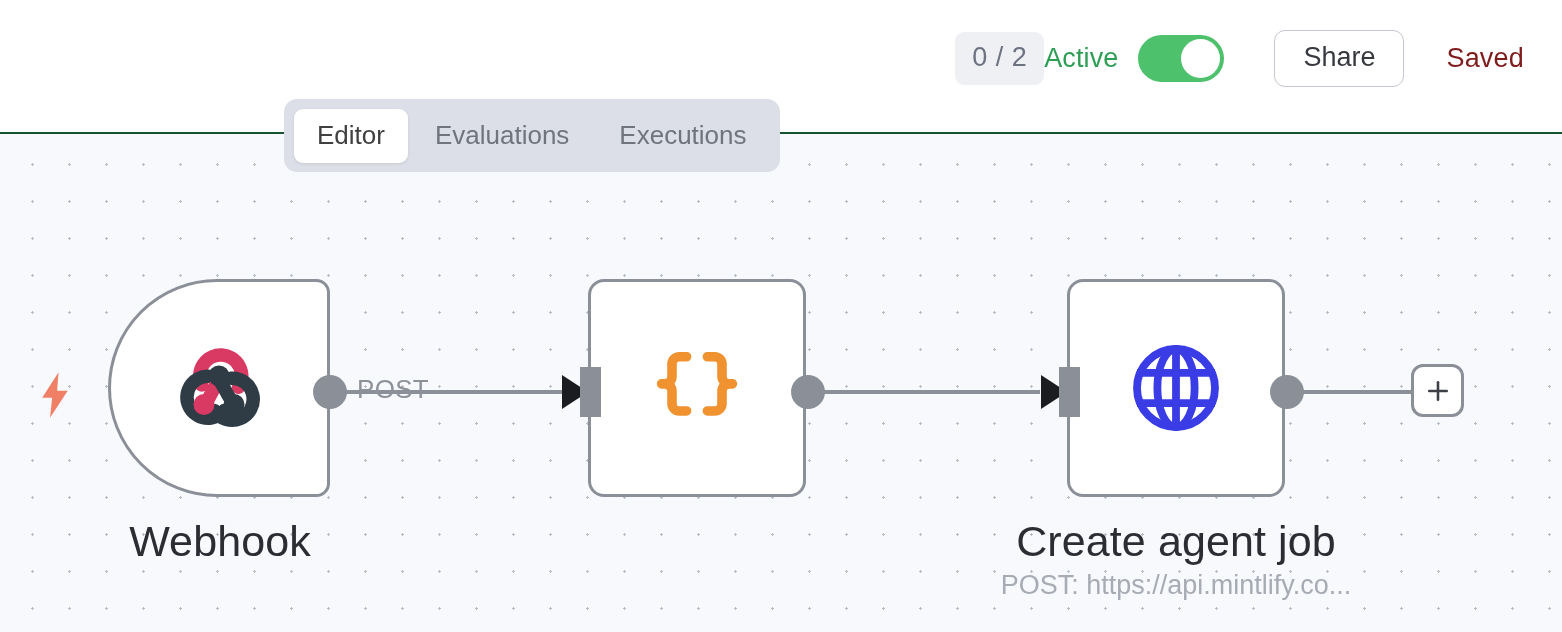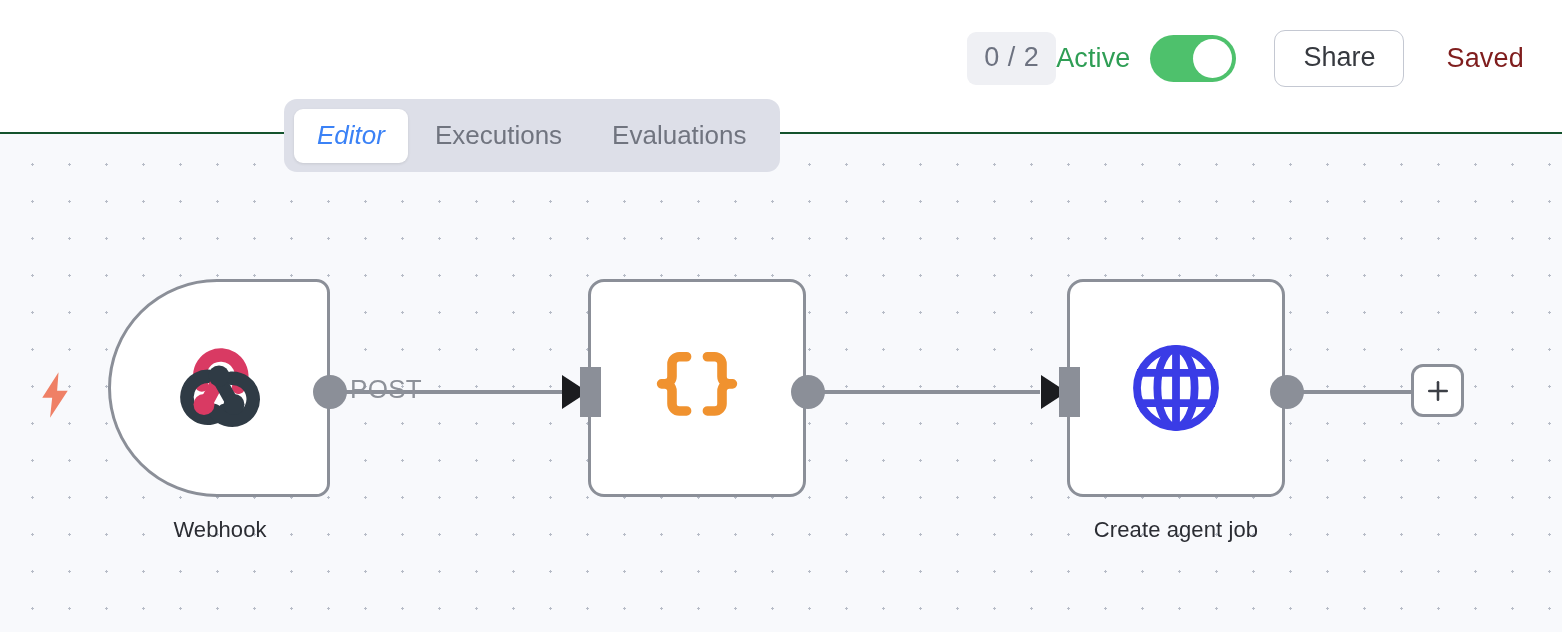--- a/index.html
+++ b/index.html
@@ -65,21 +65,21 @@
     position: absolute;
     top: 4px;
     right: 4px;
     width: 39px;
     height: 39px;
     border-radius: 50%;
     background: #ffffff;
   }
 
   #share-button {
-    margin-left: 38px;
+    margin-left: 50px;
     border: 1.6px solid #c4c8d2;
     background: #ffffff;
     border-radius: 11px;
     color: #36393f;
     font-size: 27px;
     font-family: "Liberation Sans", sans-serif;
     padding: 13px 28px 15px 28px;
     cursor: pointer;
     line-height: 1;
   }
@@ -111,23 +111,22 @@
     color: #70747f;
     padding: 13px 23px 15px 23px;
     border-radius: 9px;
     cursor: pointer;
     line-height: 1;
     white-space: nowrap;
     background: transparent;
   }
   .tab.active {
     background: #ffffff;
-    color: #3b82f6;
+    color: #404040;
     box-shadow: 0 1px 3px rgba(0,0,0,0.10);
-    font-style: italic;
   }
 
   
   #canvas {
     position: absolute;
     left: 0;
     top: 134px;
     width: 1562px;
     height: 498px;
     background-color: #f8f9fc;
@@ -213,20 +212,21 @@
     z-index: 3;
   }
   .edge-label {
     position: absolute;
     font-size: 26px;
     color: #8d9199;
     top: 240px;
     z-index: 3;
     letter-spacing: 0.3px;
     background: transparent;
+    margin-left: 7px;
   }
 
   
   #add-node-button {
     position: absolute;
     left: 1411px;
     top: 230px;
     width: 53px;
     height: 53px;
     border-radius: 12px;
@@ -236,21 +236,21 @@
     z-index: 4;
     display: flex;
     align-items: center;
     justify-content: center;
   }
 
   
   .node-label {
     position: absolute;
     text-align: center;
-    font-size: 22px;
+    font-size: 43px;
     color: #2b2d33;
     white-space: nowrap;
     letter-spacing: 0.1px;
   }
   .node-sublabel {
     position: absolute;
     text-align: center;
     font-size: 27px;
     color: #a6abb4;
     white-space: nowrap;
@@ -276,22 +276,22 @@
     </div>
 
     <button id="share-button">Share</button>
 
     <div id="saved-label">Saved</div>
   </div>
 </div>
 
 <div id="tab-bar">
   <div class="tab active">Editor</div>
+  <div class="tab">Evaluations</div>
   <div class="tab">Executions</div>
-  <div class="tab">Evaluations</div>
 </div>
 
 <div id="canvas">
 
   <div id="trigger-bolt">
     <svg width="34" height="46" viewBox="0 0 24 32">
       <path d="M14.5 0 L3 18 L10 18 L8.5 32 L21 13 L13.5 13 Z" fill="#ef8066"></path>
     </svg>
   </div>
 
@@ -362,14 +362,15 @@
         <line x1="4.5" y1="12" x2="19.5" y2="12"></line>
       </g>
     </svg>
   </div>
 
   <div class="node-label lbl-webhook">Webhook</div>
 
 
   <div class="node-label lbl-http">Create agent job</div>
 
+  <div class="node-sublabel sub-http">POST: https://api.mintlify.co...</div>
 
 </div>
 
 </body></html>

